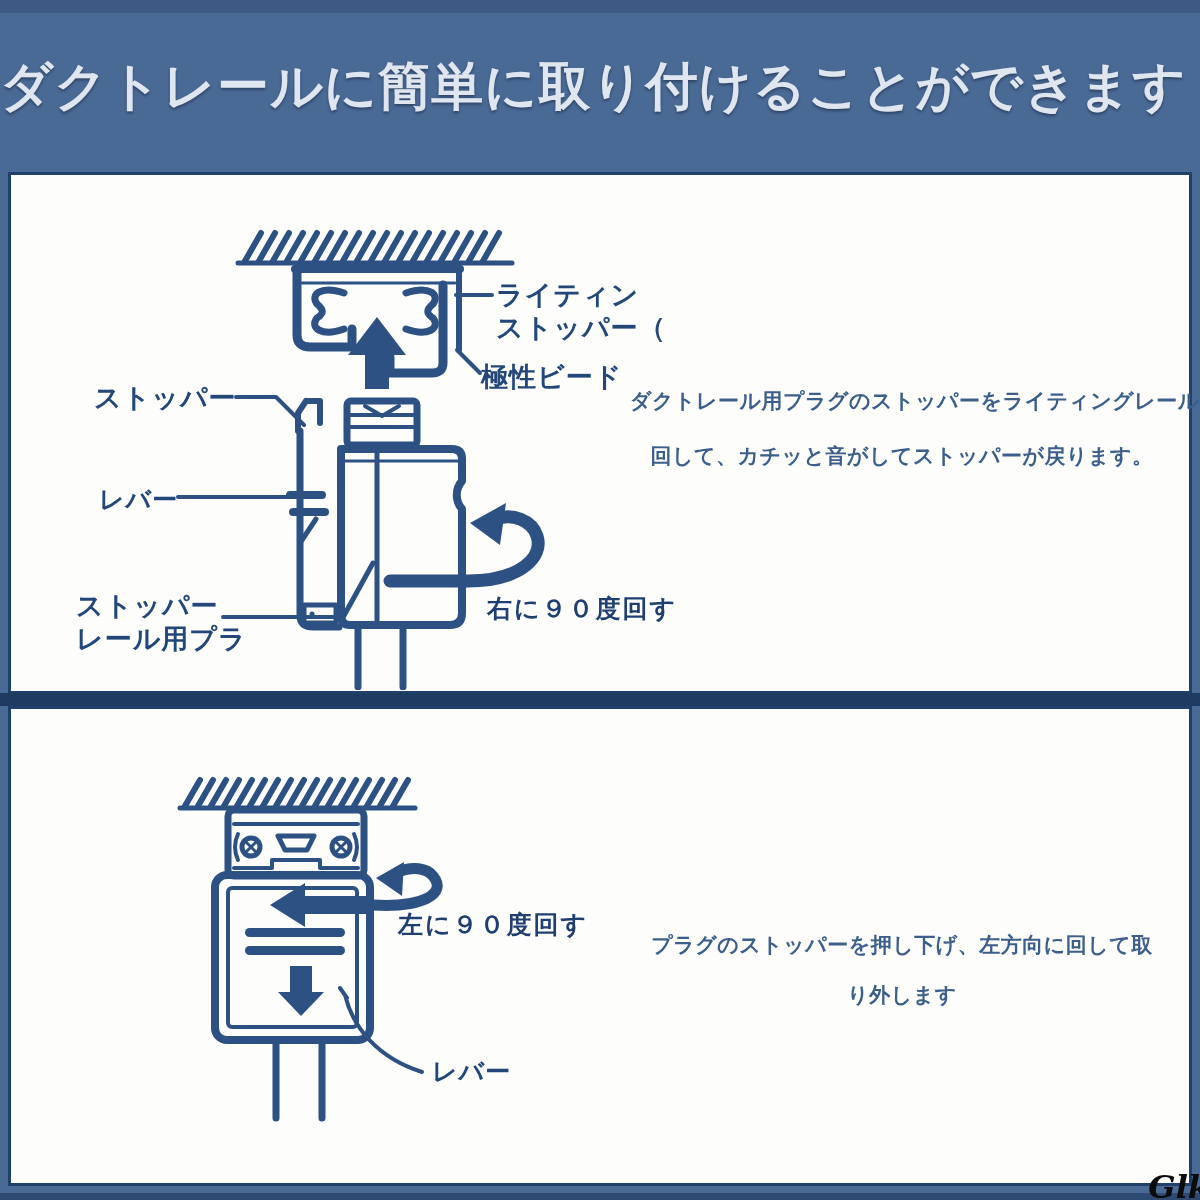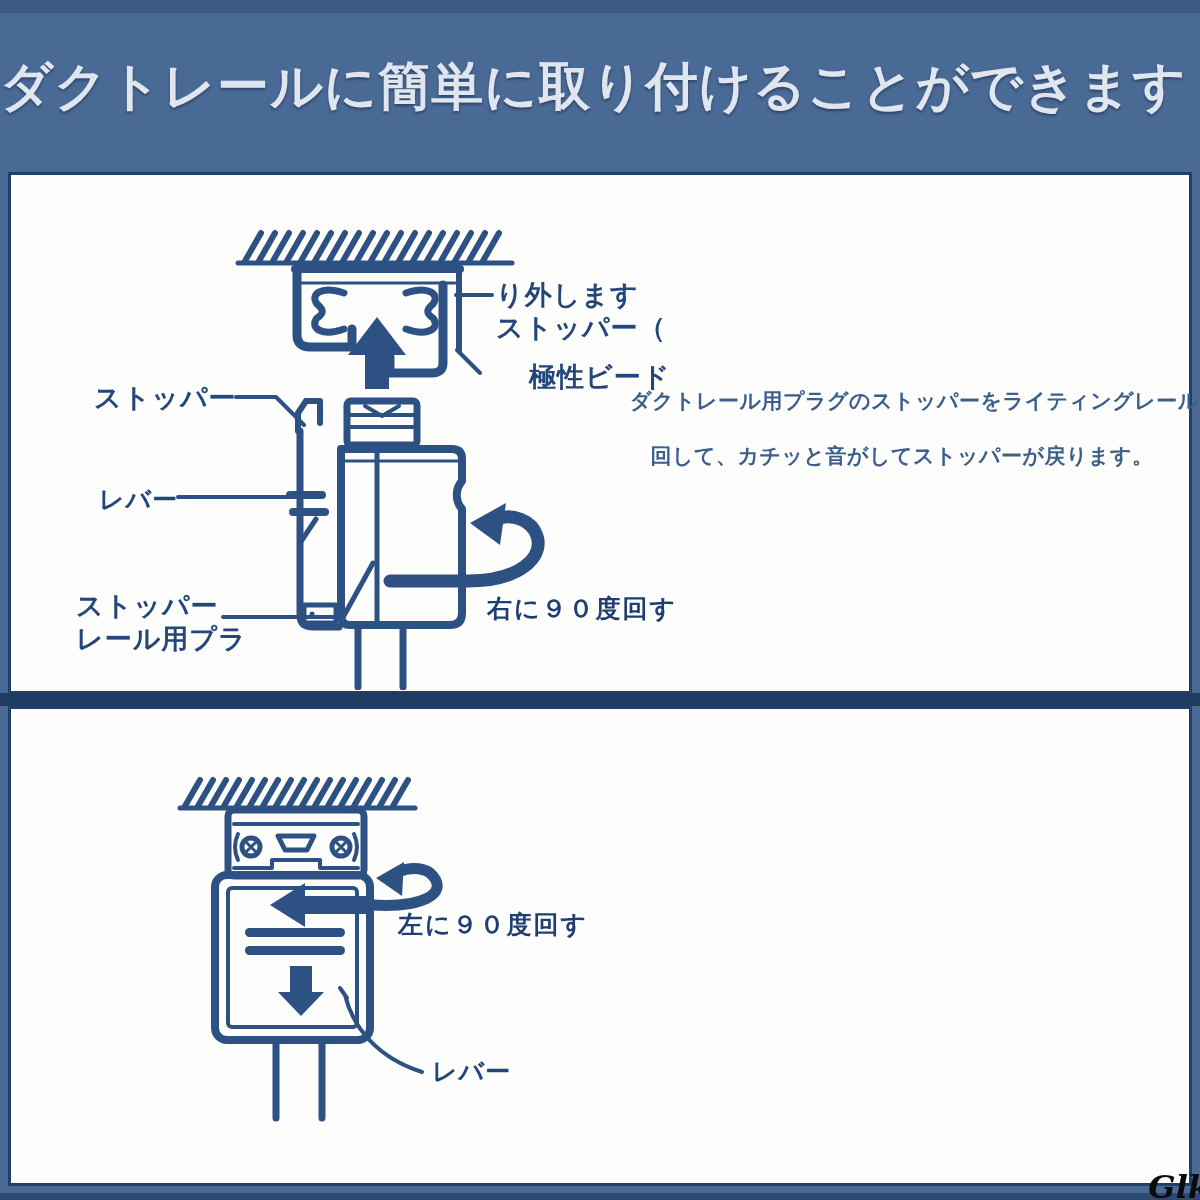--- a/index.html
+++ b/index.html
@@ -110,24 +110,24 @@
       <path d="M397 125 L420 148"></path>
     </g>
 
     <g>
       <path d="M330 356 H408 C460 356 484 332 477 311 C472 295 452 288 436 294" stroke-width="13"></path>
       <polygon points="410,298 446,278 440,320" fill="#2d5183" stroke="none"></polygon>
     </g>
   </svg>
 
   <div class="lbl" style="left:496px; top:278px;">
-    <div>り外します</div>
+    <div>ライティン</div>
     <div>ストッパー（</div>
   </div>
-  <div class="lbl" style="left:481px; top:360px;margin-left:48px;">極性ビード</div>
+  <div class="lbl" style="left:481px; top:360px;">極性ビード</div>
   <div class="lbl" style="left:94px; top:381px;">ストッパー</div>
   <div class="lbl" style="left:99px; top:483px; font-size:25px;">レバー</div>
   <div class="lbl" style="left:76px; top:589px;">
     <div>ストッパー</div>
     <div>レール用プラ</div>
   </div>
   <div class="lbl lbl-outline" style="left:487px; top:592px;text-align:center;">右に９０度回す</div>
 
   <div class="desc desc1">
     <div>ダクトレール用プラグのストッパーをライティングレールの</div>
@@ -180,18 +180,22 @@
       <rect x="140" y="196" width="22" height="28"></rect>
       <polygon points="128,222 174,222 151,246"></polygon>
     </g>
 
     <path d="M190 218 L197 228 M195 225 C203 258 228 288 272 302" stroke-width="4"></path>
   </svg>
 
   <div class="lbl lbl-outline" style="left:398px; top:908px; position:absolute;">左に９０度回す</div>
   <div class="lbl" style="left:432px; top:1055px; font-size:25px;">レバー</div>
 
+  <div class="desc desc2">
+    <div>プラグのストッパーを押し下げ、左方向に回して取</div>
+    <div>り外します</div>
+  </div>
 
   <div class="edge-shade-bottom"></div>
 
   <div class="watermark">Glk</div>
 
 </div>
 
 </body></html>

